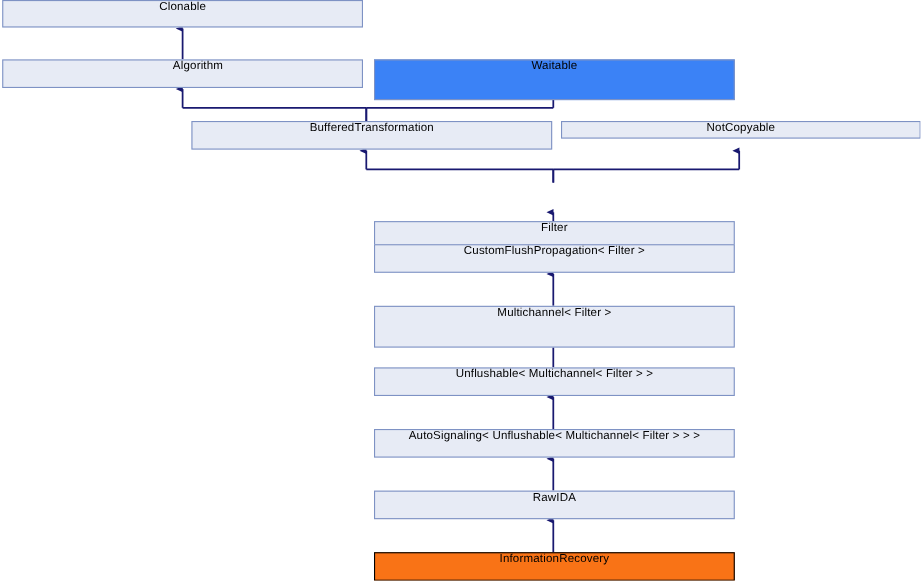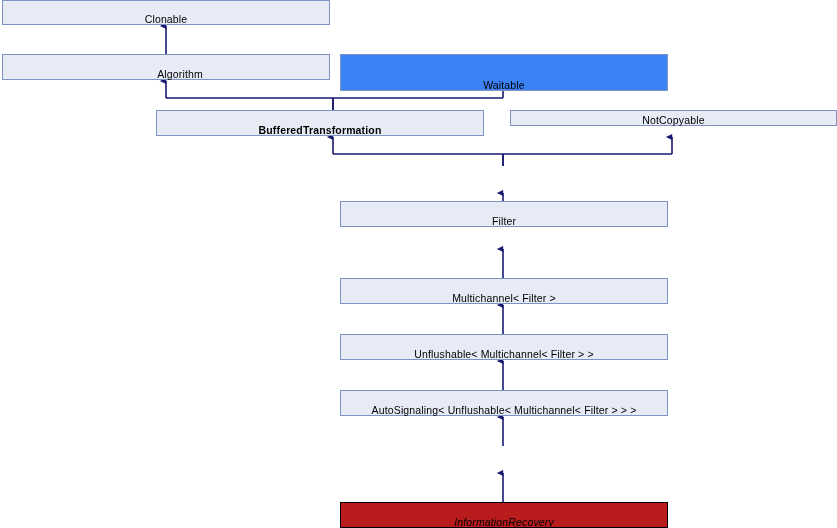--- a/index.html
+++ b/index.html
@@ -23,21 +23,21 @@
     left: 0;
     top: 0;
     width: 837px;
     height: 528px;
     pointer-events: none;
   }
   .node {
     position: absolute;
     box-sizing: border-box;
     display: flex;
-    align-items: flex-end;
+    align-items: flex-start;
     justify-content: center;
     background: #e7ebf5;
     border: 1px solid #7e92c4;
     color: #000000;
     font-size: 10.5px;
     line-height: 1;
     letter-spacing: 0.15px;
     white-space: nowrap;
     z-index: 2;
   }
@@ -104,34 +104,40 @@
     </svg>
 <div class="node" style="left: 2px; top: 0px; width: 328px; height: 25px; background: rgb(231, 235, 245); border-color: rgb(126, 146, 196); color: rgb(0, 0, 0);">
       <span class="node-label">Clonable</span>
     </div>
     <div class="node" style="left: 2px; top: 54px; width: 328px; height: 26px; background: rgb(231, 235, 245); border-color: rgb(126, 146, 196); color: rgb(0, 0, 0); padding-left: 28px;">
       <span class="node-label">Algorithm</span>
     </div>
     <div class="node" style="left: 340px; top: 54px; width: 328px; height: 37px; background: #3b82f6; border-color: rgb(126, 146, 196); color: rgb(0, 0, 0);">
       <span class="node-label">Waitable</span>
     </div>
-    <div class="node" style="left: 156px; top: 110px; width: 328px; height: 26px; background: rgb(231, 235, 245); border-color: rgb(126, 146, 196); color: rgb(0, 0, 0); font-weight: bold;">
+    <div class="node" style="left: 174px; top: 110px; width: 328px; height: 26px; background: rgb(231, 235, 245); border-color: rgb(126, 146, 196); color: rgb(0, 0, 0);">
       <span class="node-label">BufferedTransformation</span>
     </div>
     <div class="node" style="left: 510px; top: 110px; width: 327px; height: 16px; background: rgb(231, 235, 245); border-color: rgb(126, 146, 196); color: rgb(0, 0, 0);">
       <span class="node-label">NotCopyable</span>
     </div>
     <div class="node" style="left: 340px; top: 166px; width: 328px; height: 26px; background: rgb(231, 235, 245); border-color: rgb(126, 146, 196); color: rgb(0, 0, 0); margin-top: 35px;">
       <span class="node-label">Filter</span>
     </div>
-    <div class="node" style="left: 340px; top: 278px; width: 328px; height: 26px; background: rgb(231, 235, 245); border-color: rgb(126, 146, 196); color: rgb(0, 0, 0);">
+    <div class="node" style="left: 340px; top: 222px; width: 328px; height: 26px; background: rgb(231, 235, 245); border-color: rgb(126, 146, 196); color: rgb(0, 0, 0);">
+      <span class="node-label">CustomFlushPropagation&lt; Filter &gt;</span>
+    </div>
+    <div class="node" style="left: 340px; top: 278px; width: 328px; height: 38px; background: rgb(231, 235, 245); border-color: rgb(126, 146, 196); color: rgb(0, 0, 0);">
       <span class="node-label">Multichannel&lt; Filter &gt;</span>
     </div>
     <div class="node" style="left: 340px; top: 334px; width: 328px; height: 26px; background: rgb(231, 235, 245); border-color: rgb(126, 146, 196); color: rgb(0, 0, 0);">
       <span class="node-label">Unflushable&lt; Multichannel&lt; Filter &gt; &gt;</span>
     </div>
     <div class="node" style="left: 340px; top: 390px; width: 328px; height: 26px; background: rgb(231, 235, 245); border-color: rgb(126, 146, 196); color: rgb(0, 0, 0);">
       <span class="node-label">AutoSignaling&lt; Unflushable&lt; Multichannel&lt; Filter &gt; &gt; &gt;</span>
     </div>
-    <div class="node current" style="left: 340px; top: 502px; width: 328px; height: 26px; background: #b91c1c; border-color: rgb(0, 0, 0); color: rgb(0, 0, 0); font-style: italic;">
+    <div class="node" style="left: 340px; top: 446px; width: 328px; height: 26px; background: rgb(231, 235, 245); border-color: rgb(126, 146, 196); color: rgb(0, 0, 0);">
+      <span class="node-label">RawIDA</span>
+    </div>
+    <div class="node current" style="left: 340px; top: 502px; width: 328px; height: 26px; background: #f97316; border-color: rgb(0, 0, 0); color: rgb(0, 0, 0);">
       <span class="node-label">InformationRecovery</span>
     </div>
   </div>
 
 </body></html>

